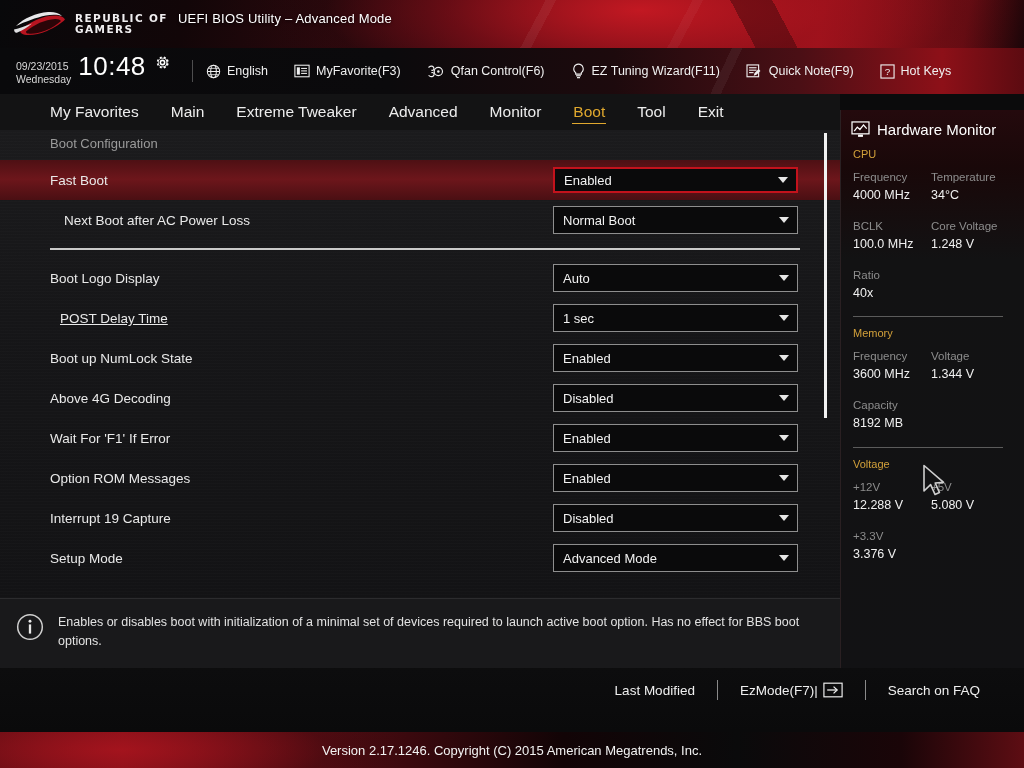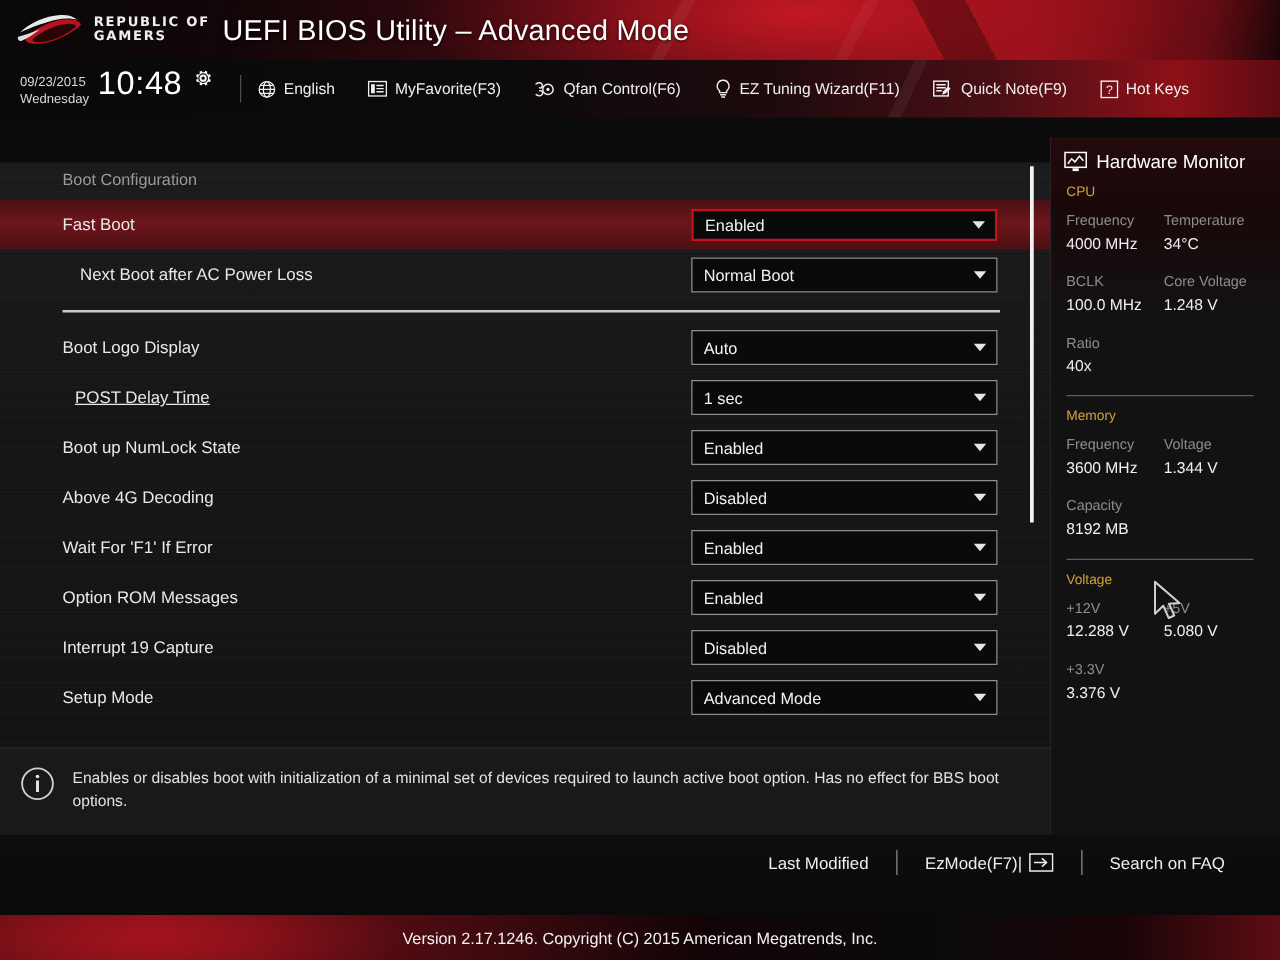--- a/index.html
+++ b/index.html
@@ -31,21 +31,21 @@
     position:absolute; left:14px; top:7px; height:34px; display:flex; align-items:center; gap:9px; z-index:3;
   }
   .rog-mark{ width:52px; height:30px; }
   .rog-words{ display:flex; flex-direction:column; line-height:1.04; }
   .rog-words span{
     font-size:10.5px; font-weight:bold; letter-spacing:1.4px; color:#f0eef0;
     font-family:"DejaVu Sans", sans-serif;
   }
   .banner-title{
     position:absolute; left:178px; top:11px; z-index:3;
-    font-size:23px; color:#ffffff; letter-spacing:.2px;
+    font-size:13px; color:#ffffff; letter-spacing:.2px;
     text-shadow:0 1px 3px rgba(0,0,0,.75);
   }
 
   
   .toolstrip{
     position:absolute; left:0; top:48px; width:1024px; height:46px;
     background:
       linear-gradient(90deg, #09090b 0%, #0b0a0c 38%, #1d0a0d 60%, #4a0f15 78%, #8d1018 92%, #5c0b11 100%);
     overflow:hidden;
   }
@@ -268,20 +268,30 @@
       <div class="tool-item">
         <svg width="15" height="15" viewBox="0 0 16 16">
           <rect x="1" y="1" width="14" height="14" fill="none" stroke="#f0f0f0" stroke-width="1.2"></rect>
           <text x="8" y="12" font-size="10.5" fill="#f0f0f0" text-anchor="middle" font-family="Liberation Sans, sans-serif">?</text>
         </svg>
         <span>Hot Keys</span>
       </div>
     </div>
   </div>
 
+  <div class="navbar">
+    <div class="nav-tab">My Favorites</div>
+    <div class="nav-tab">Main</div>
+    <div class="nav-tab">Extreme Tweaker</div>
+    <div class="nav-tab">Advanced</div>
+    <div class="nav-tab">Monitor</div>
+    <div class="nav-tab active">Boot</div>
+    <div class="nav-tab">Tool</div>
+    <div class="nav-tab">Exit</div>
+  </div>
 
   <div class="main">
     <div class="section-head">Boot Configuration</div>
 
     <div class="rows">
 
       <div class="row hl">
         <div class="label-wrap">
           <span class="row-label">Fast Boot</span>
         </div>

